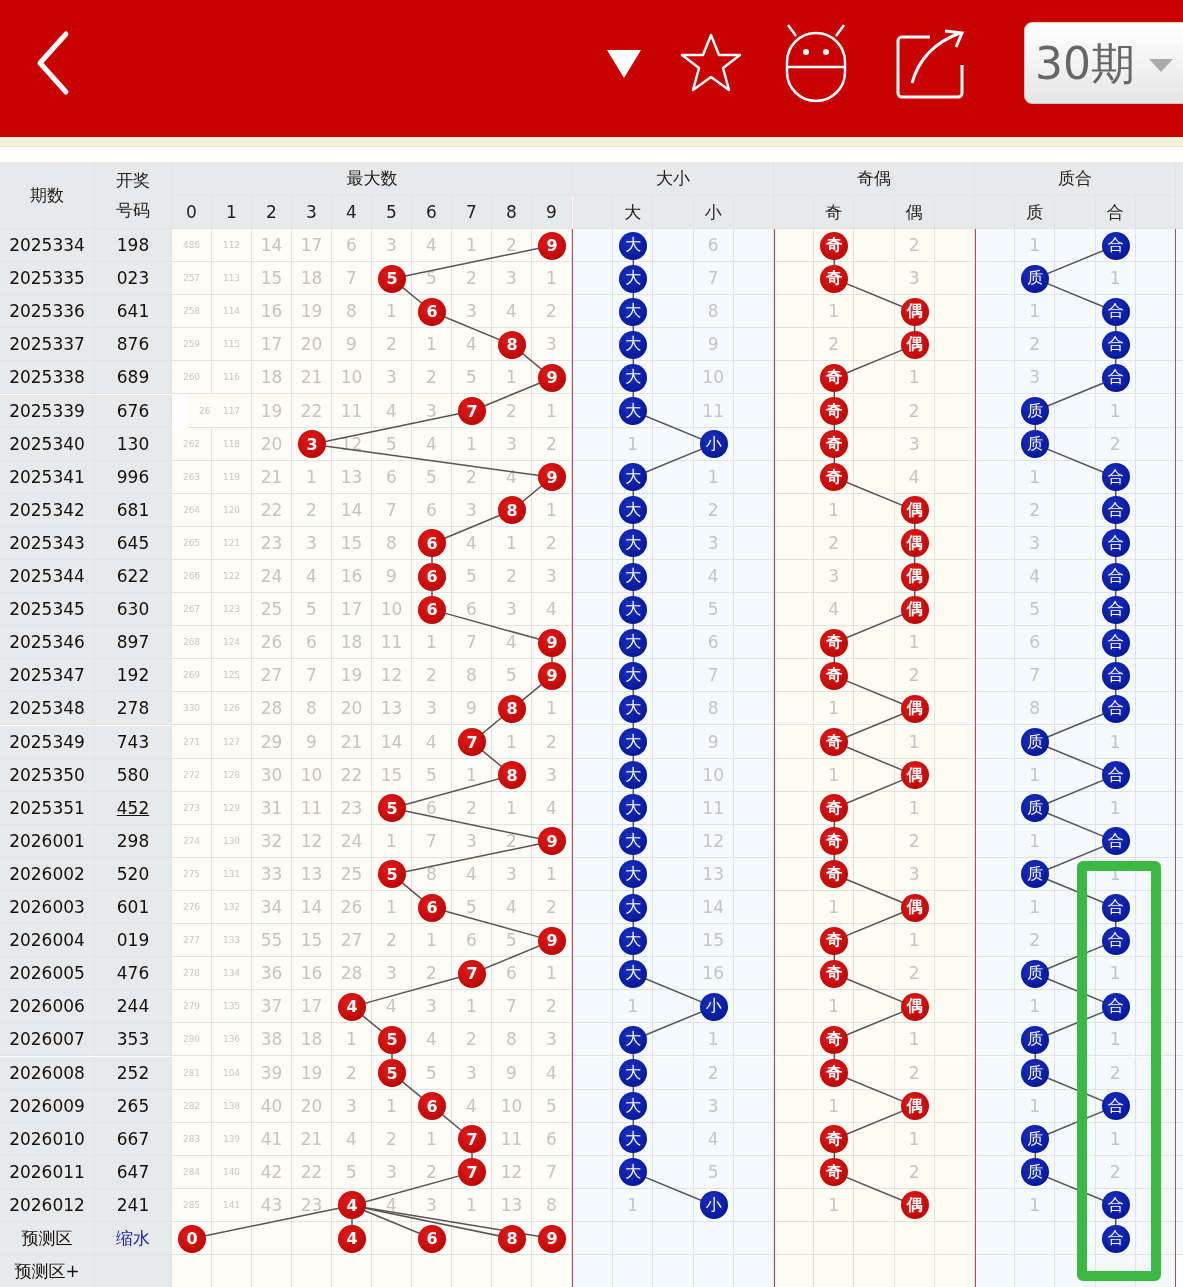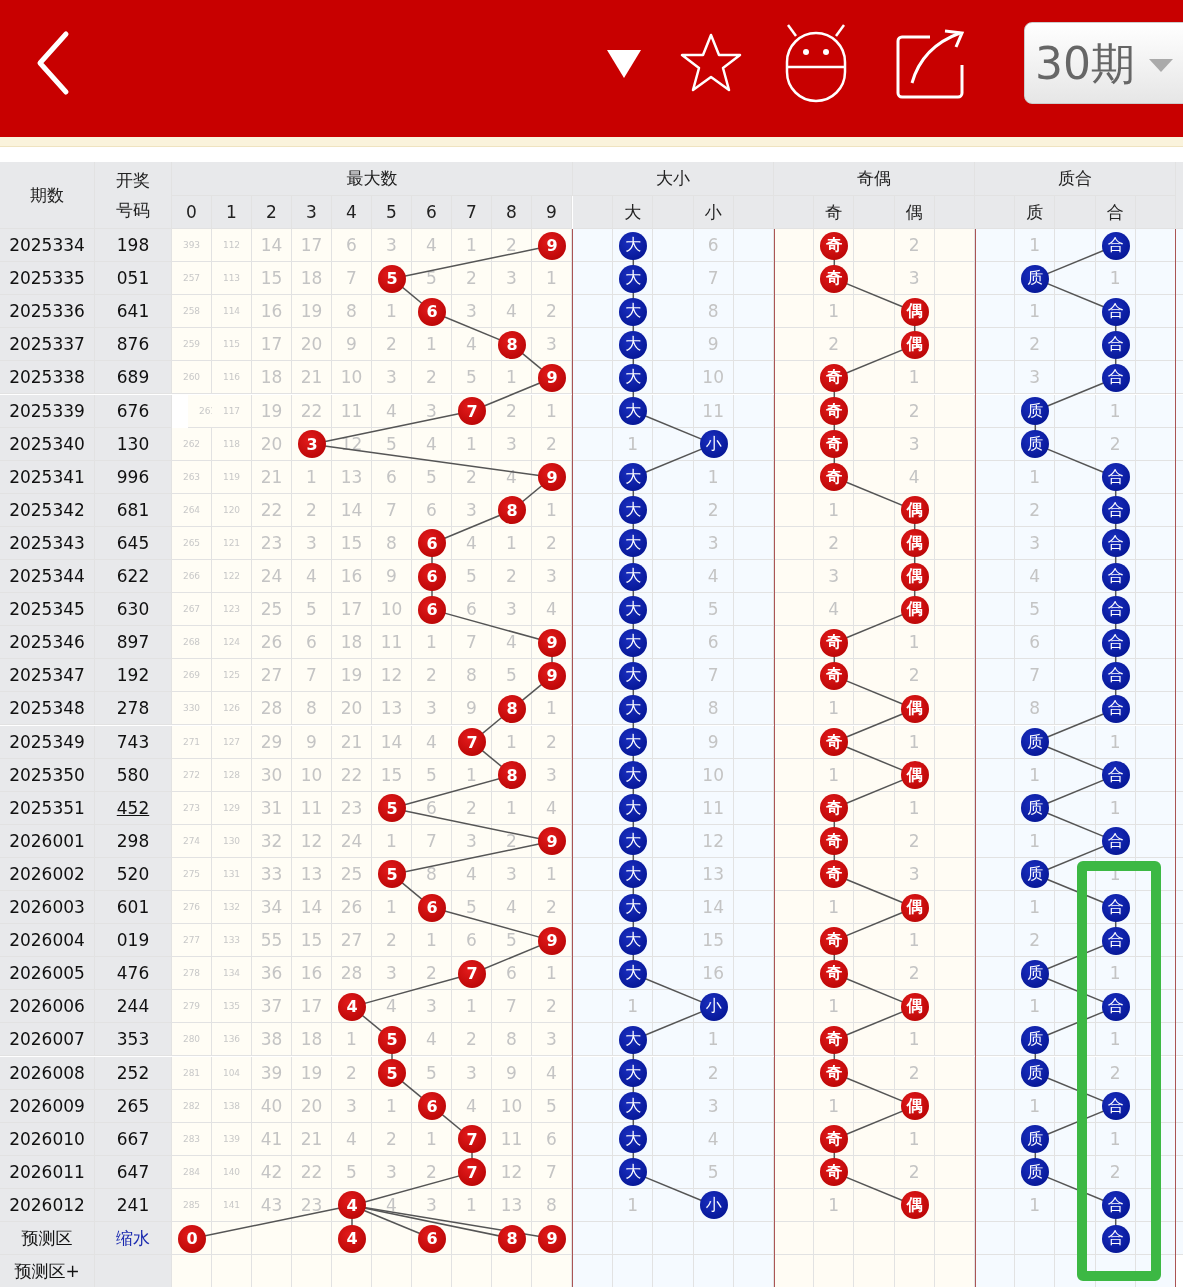--- a/index.html
+++ b/index.html
@@ -214,21 +214,21 @@
       <line x1="1035.3" y1="811.75" x2="1115.6999999999998" y2="844.85" stroke="#555" stroke-width="1.5"></line>
       <line x1="1115.6999999999998" y1="844.85" x2="1035.3" y2="877.95" stroke="#555" stroke-width="1.5"></line>
       <line x1="1035.3" y1="877.95" x2="1035.3" y2="911.05" stroke="#555" stroke-width="1.5"></line>
       <line x1="1035.3" y1="911.05" x2="1115.6999999999998" y2="944.15" stroke="#555" stroke-width="1.5"></line>
       <line x1="1115.6999999999998" y1="944.15" x2="1035.3" y2="977.25" stroke="#555" stroke-width="1.5"></line>
       <line x1="1035.3" y1="977.25" x2="1035.3" y2="1010.35" stroke="#555" stroke-width="1.5"></line>
       <line x1="1035.3" y1="1010.35" x2="1115.6999999999998" y2="1043.45" stroke="#555" stroke-width="1.5"></line>
     </svg>
     <div class="cell lab" style="left: 0px; top: 67px; width: 95px; height: 33.1px;">2025334</div>
     <div class="cell lab" style="left: 95px; top: 67px; width: 77px; height: 33.1px;">198</div>
-    <div class="cell dz small" style="left: 172px; top: 67px; width: 40px; height: 33.1px;">393</div>
+    <div class="cell dz small" style="left: 172px; top: 67px; width: 40px; height: 33.1px;">486</div>
     <div class="cell dz small" style="left: 212px; top: 67px; width: 40px; height: 33.1px;">112</div>
     <div class="cell dz" style="left: 252px; top: 67px; width: 40px; height: 33.1px;">14</div>
     <div class="cell dz" style="left: 292px; top: 67px; width: 40px; height: 33.1px;">17</div>
     <div class="cell dz" style="left: 332px; top: 67px; width: 40px; height: 33.1px;">6</div>
     <div class="cell dz" style="left: 372px; top: 67px; width: 40px; height: 33.1px;">3</div>
     <div class="cell dz" style="left: 412px; top: 67px; width: 40px; height: 33.1px;">4</div>
     <div class="cell dz" style="left: 452px; top: 67px; width: 40px; height: 33.1px;">1</div>
     <div class="cell dz" style="left: 492px; top: 67px; width: 40px; height: 33.1px;">2</div>
     <div class="cell dz" style="left: 532px; top: 67px; width: 40px; height: 33.1px;"></div>
     <div class="ball red" style="left: 538px; top: 69.55px;">9</div>
@@ -245,21 +245,21 @@
     <div class="cell oz" style="left: 934.8px; top: 67px; width: 40.2px; height: 33.1px;"></div>
     <div class="ball red" style="left: 820.3px; top: 69.55px;">奇</div>
     <div class="cell bz" style="left: 975px; top: 67px; width: 40.2px; height: 33.1px;"></div>
     <div class="cell bz" style="left: 1015.2px; top: 67px; width: 40.2px; height: 33.1px;">1</div>
     <div class="cell bz" style="left: 1055.4px; top: 67px; width: 40.2px; height: 33.1px;"></div>
     <div class="cell bz" style="left: 1095.6px; top: 67px; width: 40.2px; height: 33.1px;"></div>
     <div class="cell bz" style="left: 1135.8px; top: 67px; width: 40.2px; height: 33.1px;"></div>
     <div class="ball blue" style="left: 1101.7px; top: 69.55px;">合</div>
     <div class="cell bz" style="left: 1176px; top: 67px; width: 20px; height: 33.1px;"></div>
     <div class="cell lab" style="left: 0px; top: 100.1px; width: 95px; height: 33.1px;">2025335</div>
-    <div class="cell lab" style="left: 95px; top: 100.1px; width: 77px; height: 33.1px;">051</div>
+    <div class="cell lab" style="left: 95px; top: 100.1px; width: 77px; height: 33.1px;">023</div>
     <div class="cell dz small" style="left: 172px; top: 100.1px; width: 40px; height: 33.1px;">257</div>
     <div class="cell dz small" style="left: 212px; top: 100.1px; width: 40px; height: 33.1px;">113</div>
     <div class="cell dz" style="left: 252px; top: 100.1px; width: 40px; height: 33.1px;">15</div>
     <div class="cell dz" style="left: 292px; top: 100.1px; width: 40px; height: 33.1px;">18</div>
     <div class="cell dz" style="left: 332px; top: 100.1px; width: 40px; height: 33.1px;">7</div>
     <div class="cell dz" style="left: 372px; top: 100.1px; width: 40px; height: 33.1px;"></div>
     <div class="ball red" style="left: 378px; top: 102.65px;">5</div>
     <div class="cell dz" style="left: 412px; top: 100.1px; width: 40px; height: 33.1px;">5</div>
     <div class="cell dz" style="left: 452px; top: 100.1px; width: 40px; height: 33.1px;">2</div>
     <div class="cell dz" style="left: 492px; top: 100.1px; width: 40px; height: 33.1px;">3</div>

